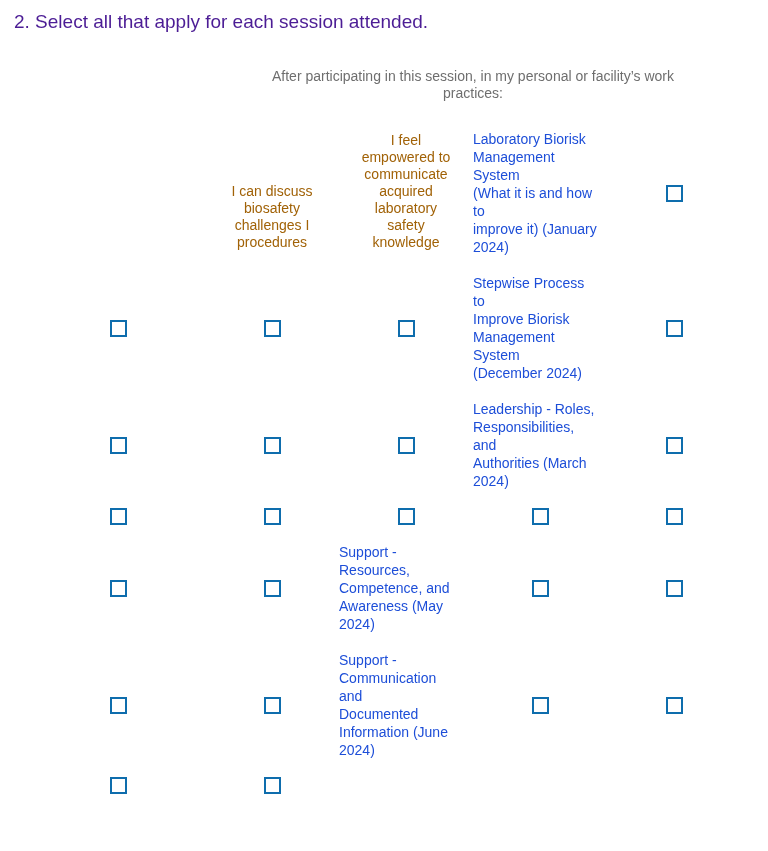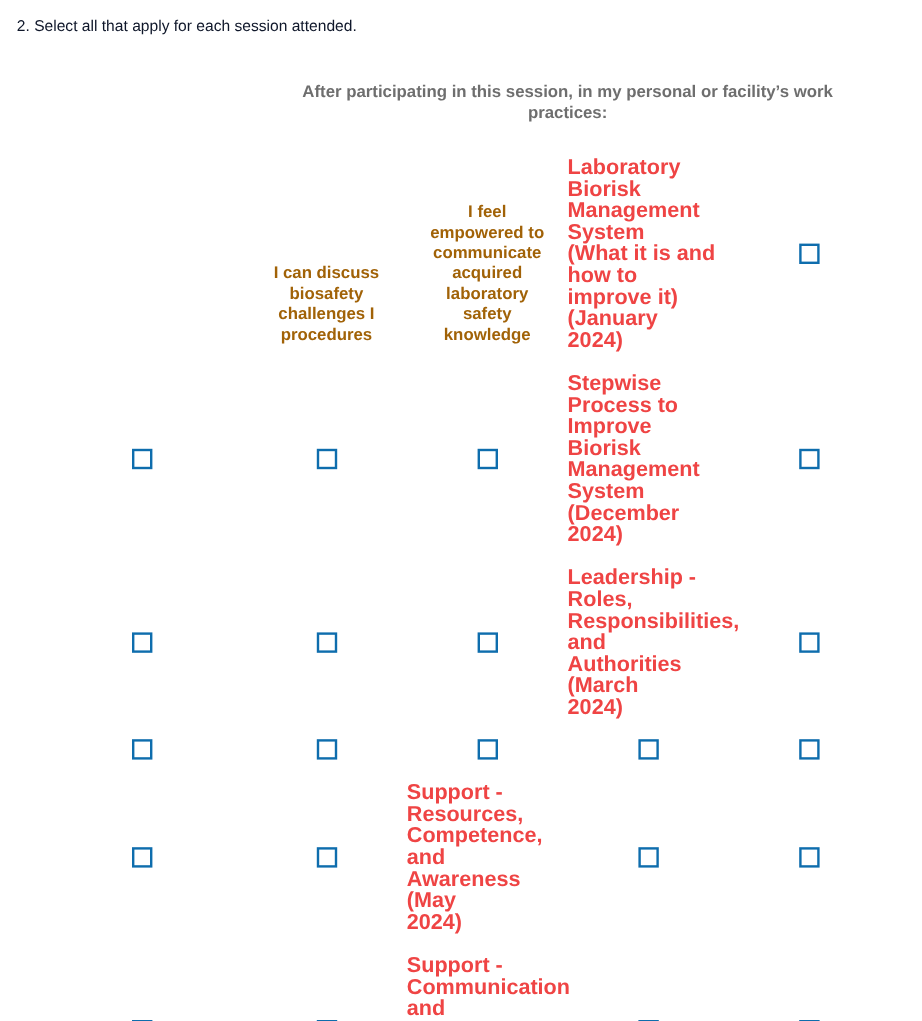--- a/index.html
+++ b/index.html
@@ -9,54 +9,54 @@
     height: 851px;
     overflow: hidden;
     background: #ffffff;
     font-family: "Liberation Sans", sans-serif;
   }
   .page {
     padding-top: 13px;
   }
   .question-title {
     margin-left: 14px;
-    font-size: 13px;
+    font-size: 19px;
     line-height: 18px;
-    color: #0f172a;
+    color: #4c1d95;
   }
   .matrix {
     margin-left: 32px;
     margin-top: 37px;
     display: grid;
     grid-template-columns: 173px 134px 134px 134px 134px;
     align-items: center;
   }
-  .prewrap { white-space: pre-line; font-weight: bold; }
+  .prewrap { white-space: pre-line; }
   .group-header {
     grid-column: 2 / 6;
     text-align: center;
     font-size: 14px;
     line-height: 17px;
     color: #6e6e6e;
     margin-bottom: 28px;
     align-self: start;
   }
   .spacer { width: 1px; }
   .col-head {
     align-self: end;
     text-align: center;
     font-size: 14px;
     line-height: 17px;
     color: #a16207;
     padding-bottom: 23px;
   }
   .row-label {
-    font-size: 18px;
+    font-size: 14px;
     line-height: 18px;
-    color: #ef4444;
+    color: #1d4ed8;
     padding-bottom: 18px;
     padding-right: 10px;
     align-self: center;
   }
   .cb-cell {
     align-self: stretch;
     display: flex;
     align-items: center;
     justify-content: center;
     padding-bottom: 18px;

